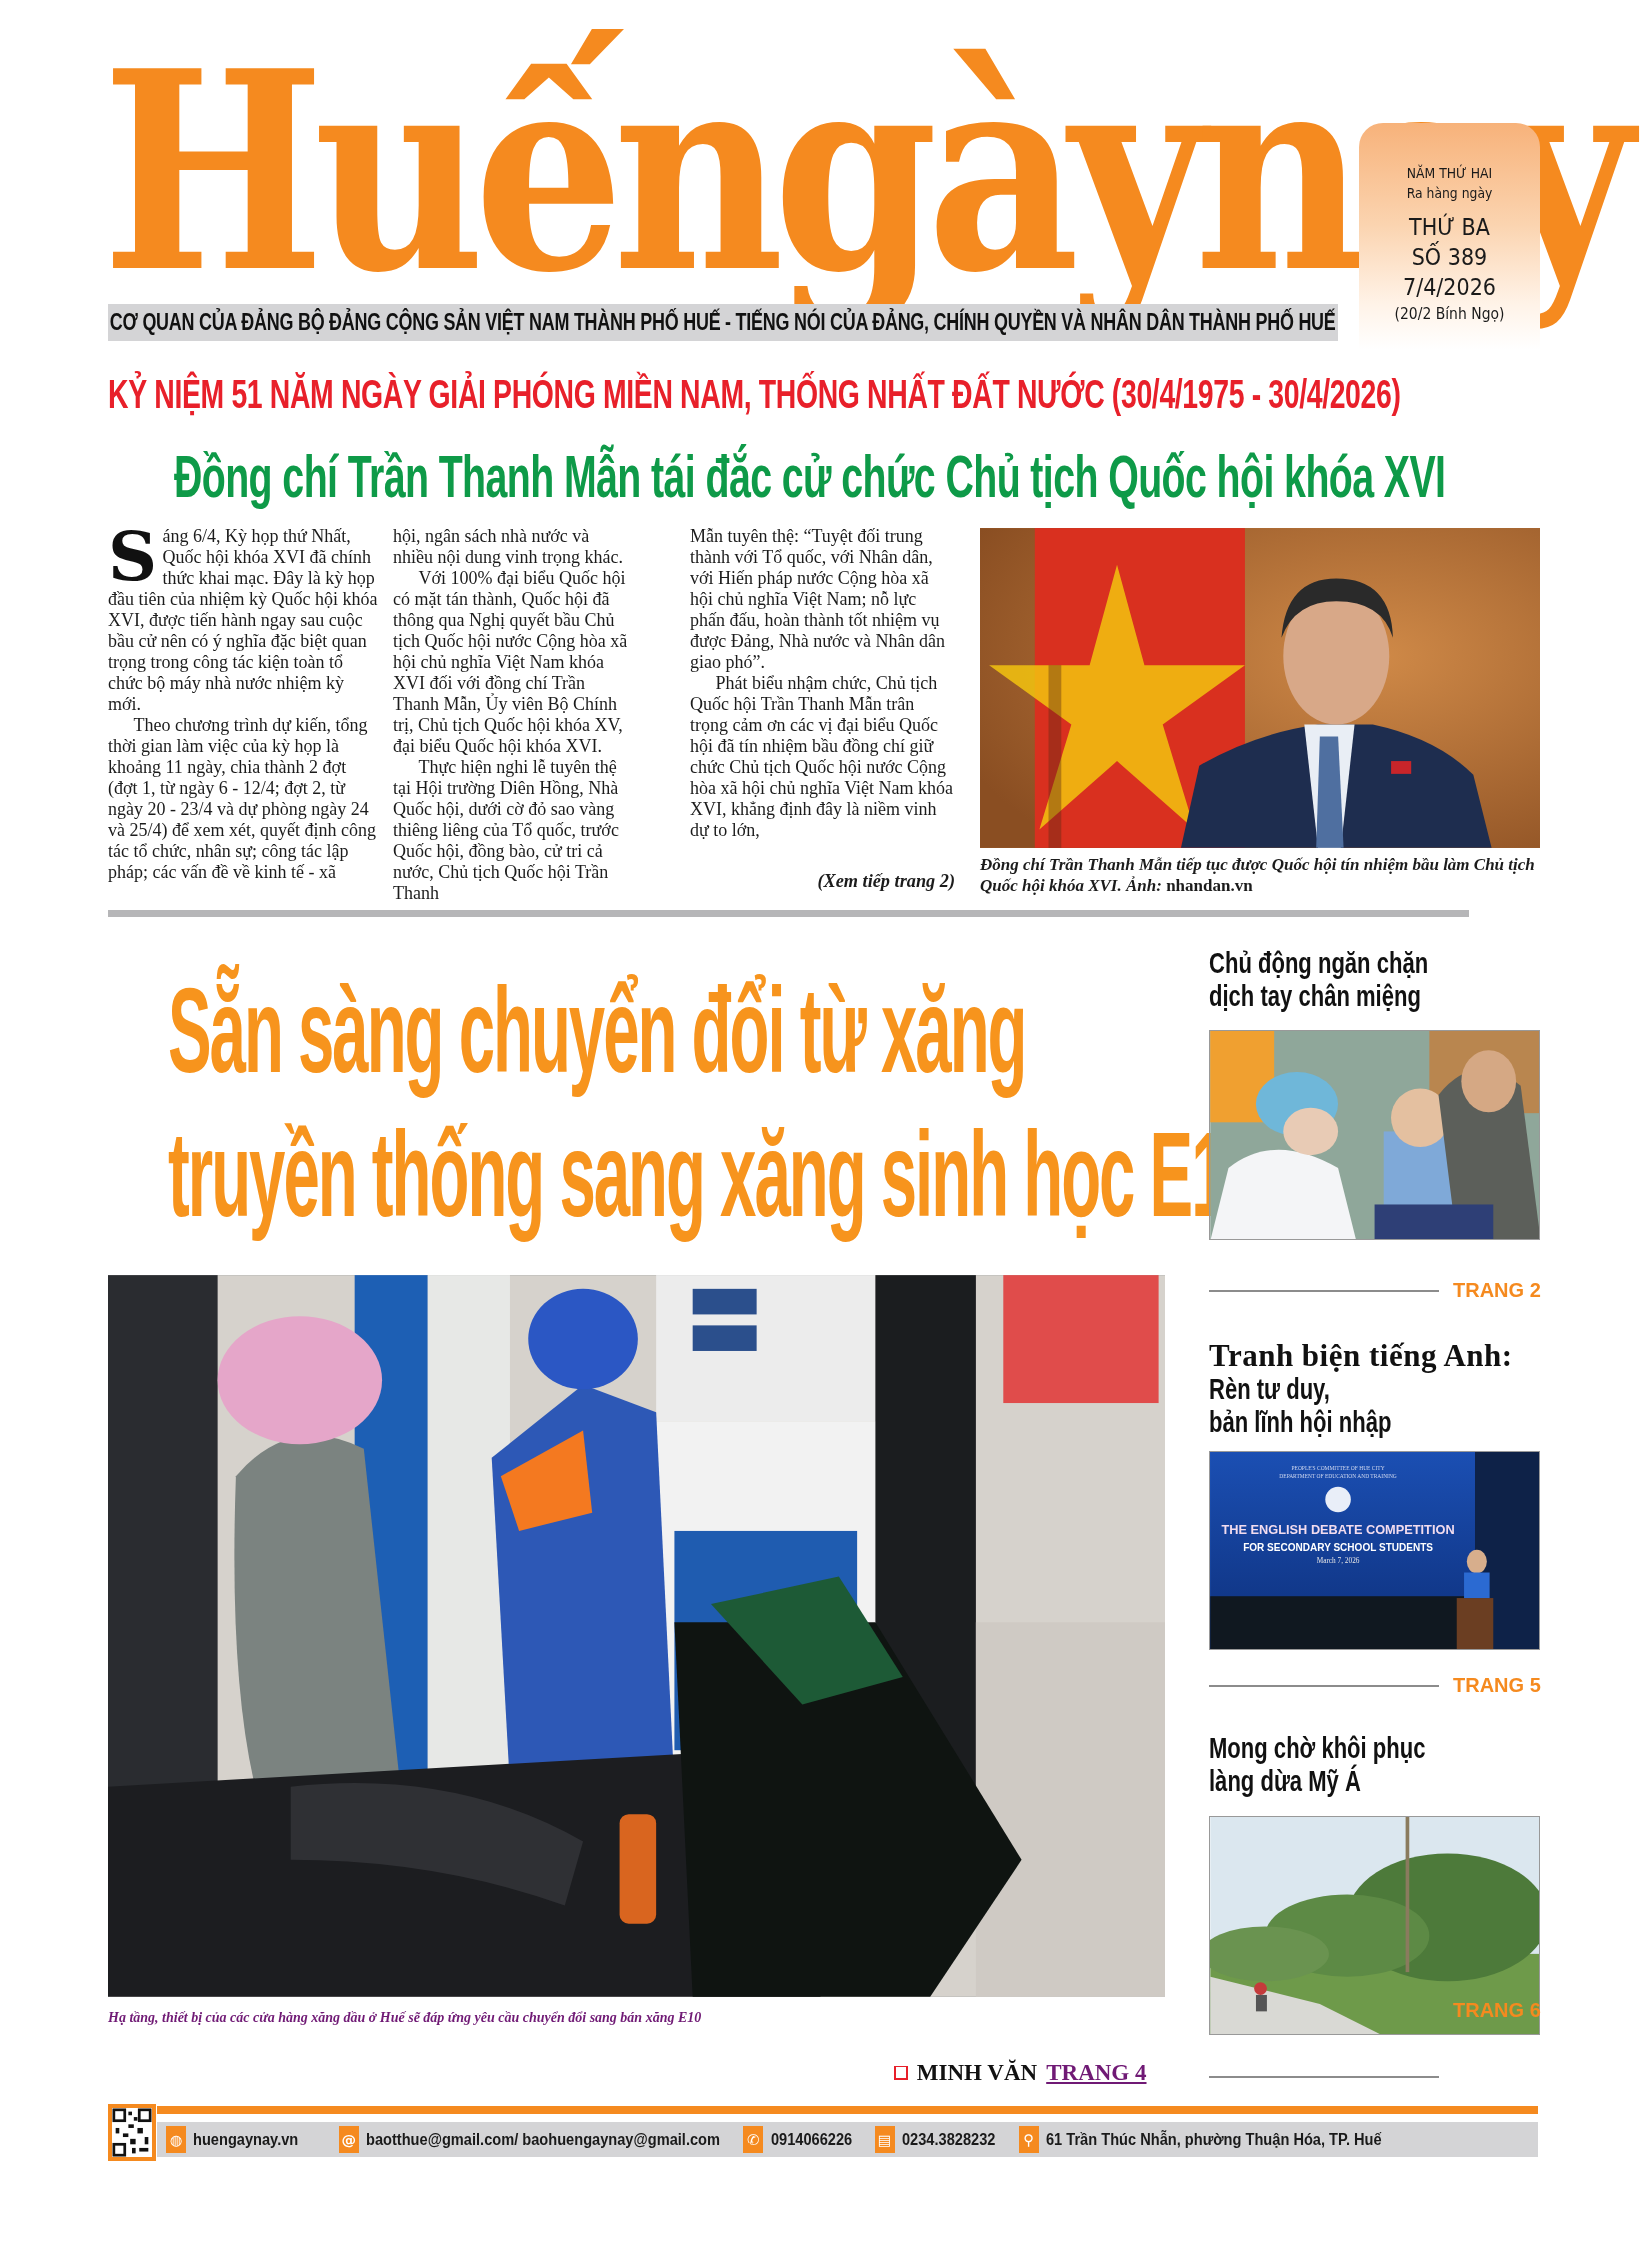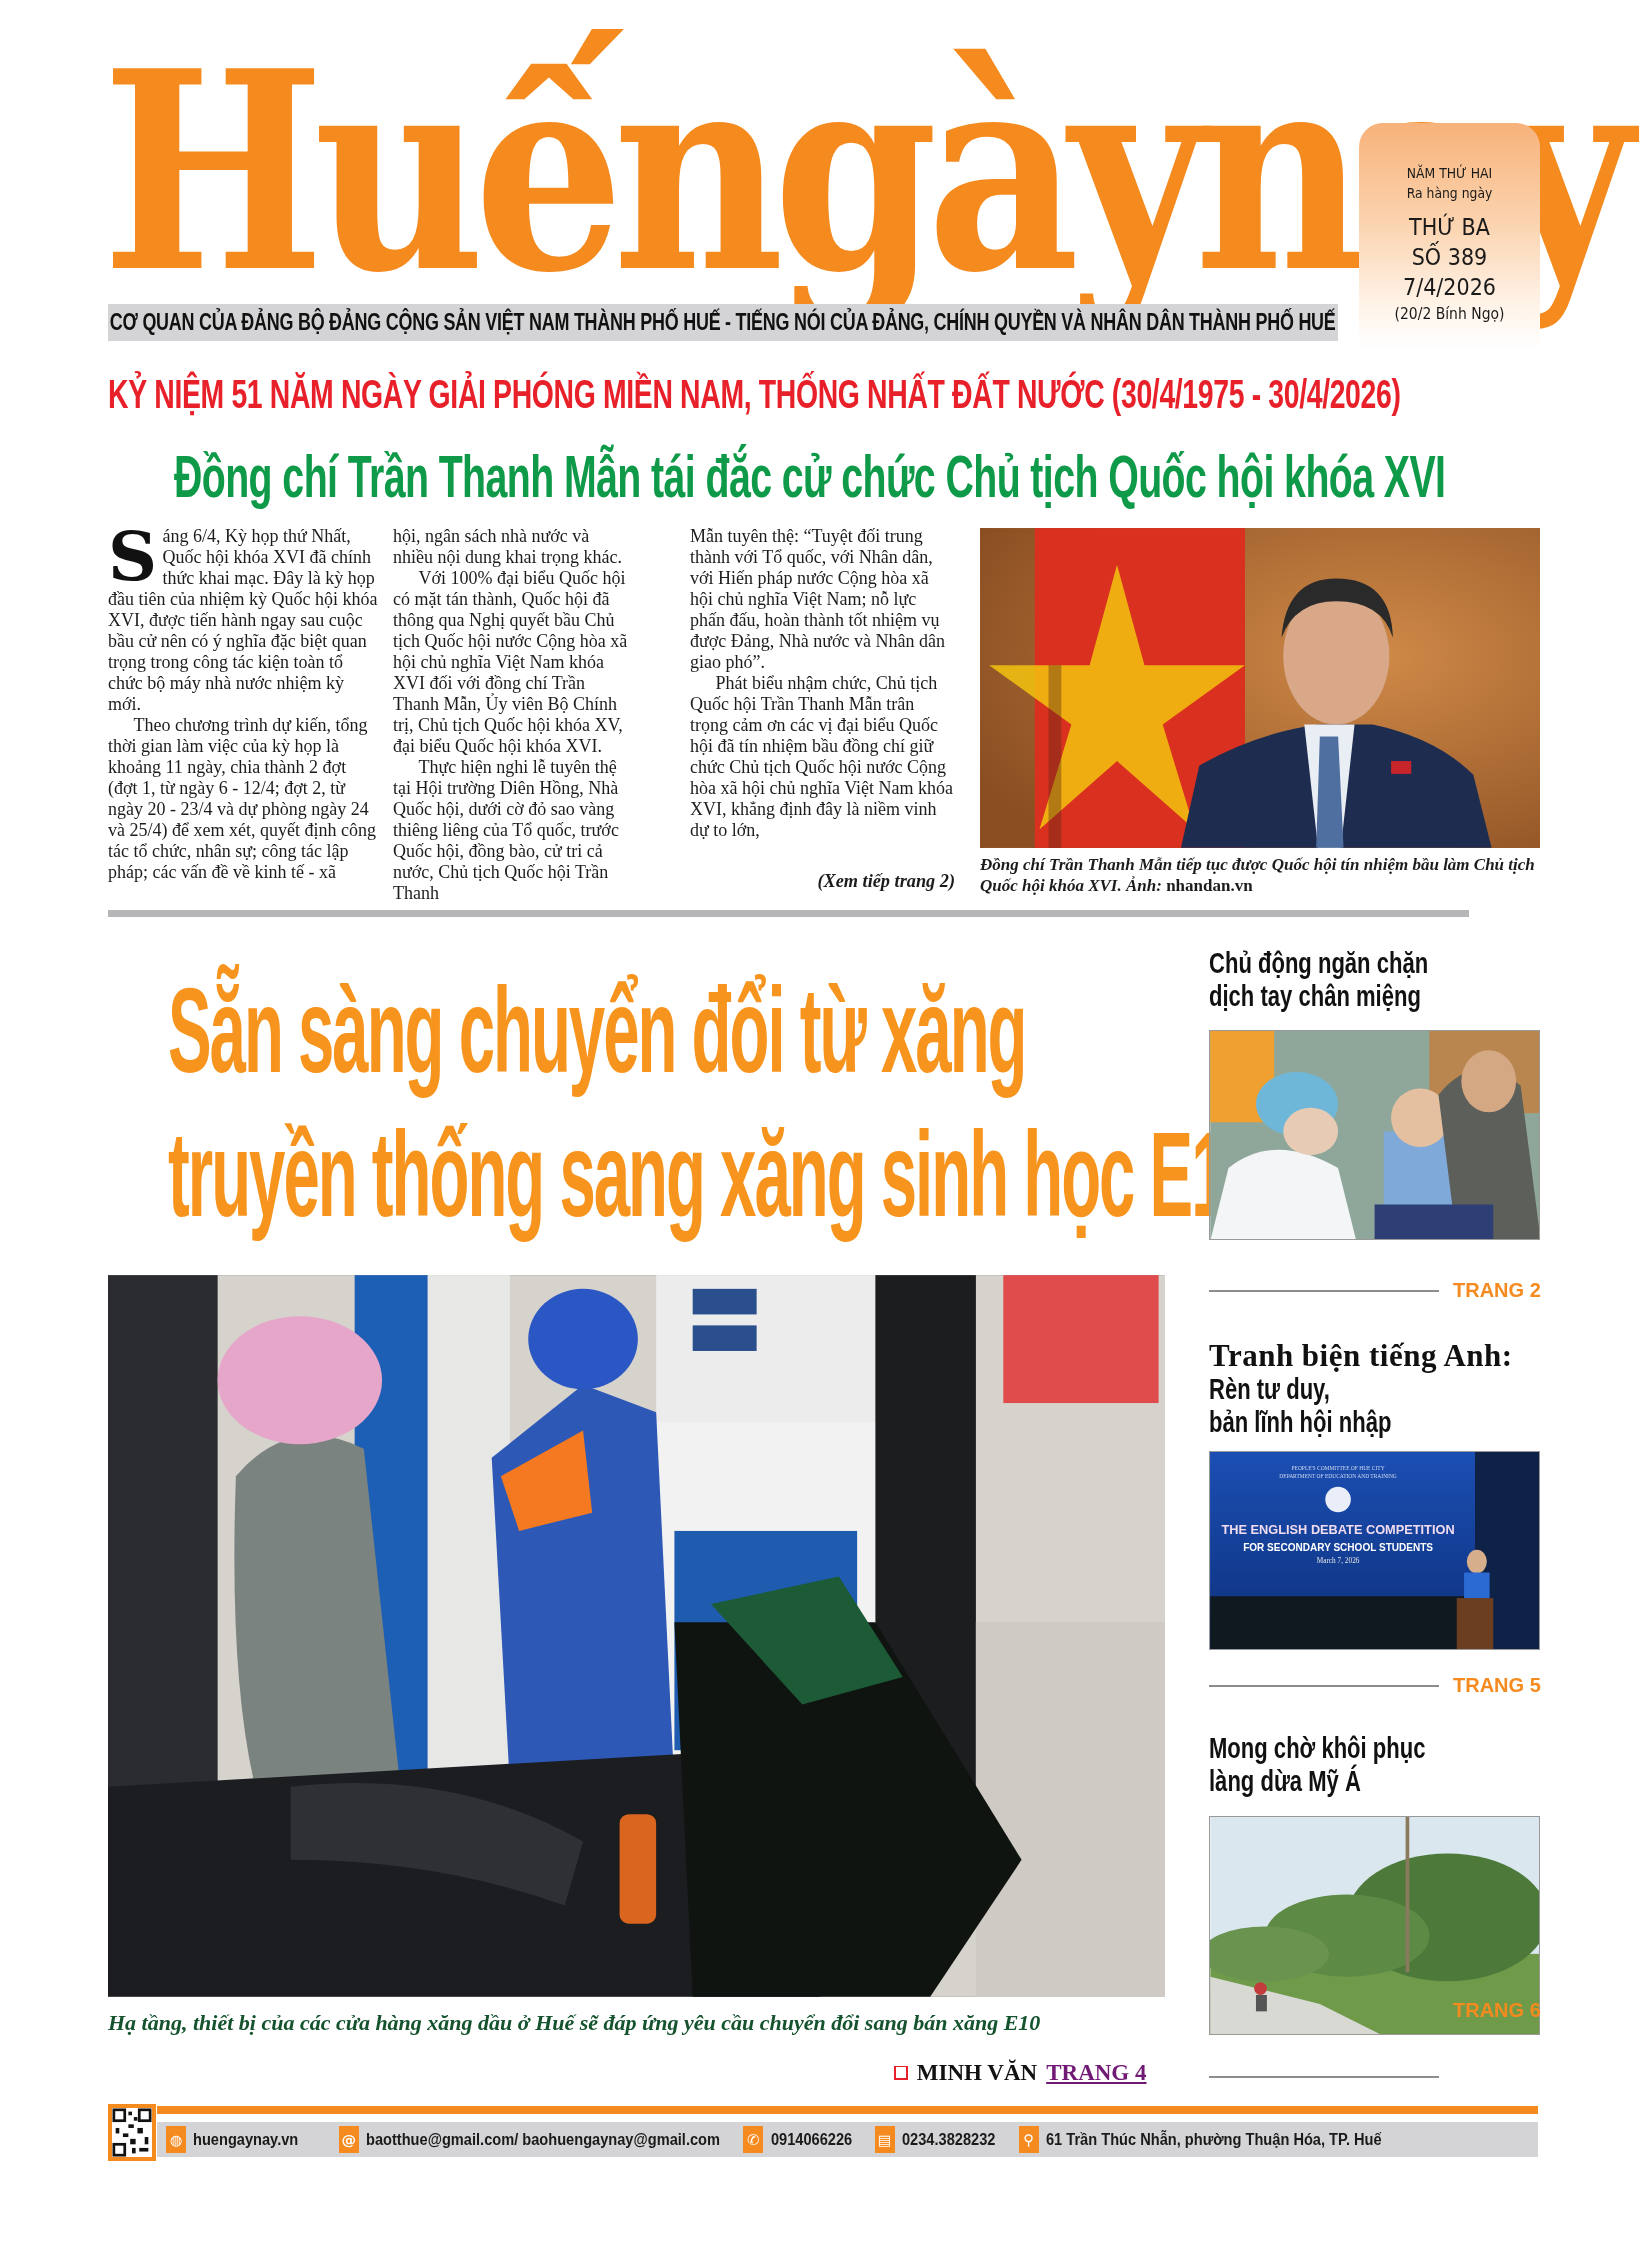--- a/index.html
+++ b/index.html
@@ -91,21 +91,21 @@
     transform: scaleX(0.54); transform-origin: left top;
   }
 
   .photo-main {
     left: 108px; top: 1275px; width: 1057px; height: 722px; overflow: hidden;
     background: #6a6c72;
   }
   .caption-main {
     left: 108px; top: 2010px; width: 1057px;
     font-family: "Liberation Serif", serif; font-style: italic; font-weight: bold;
-    font-size: 22px; color: #14532d; white-space: nowrap;
+    font-size: 14px; color: #701a75; white-space: nowrap;
   }
   .byline {
     left: 894px; top: 2060px; width: 274px; height: 25.6px; display: flex; align-items: center; gap: 9.1px;
     font-family: "Liberation Serif", serif; font-weight: bold; font-size: 23px; white-space: nowrap;
   }
   .byline .box { width: 13.7px; height: 13.7px; border: 2.3px solid #e8202a; border-top-width: 1.8px; }
   .byline .author { color: #111; }
   .byline .page { color: #701a75; text-decoration: underline; }
 
   
@@ -162,21 +162,21 @@
 </div>
 
 <div class="abs kicker">KỶ NIỆM 51 NĂM NGÀY GIẢI PHÓNG MIỀN NAM, THỐNG NHẤT ĐẤT NƯỚC (30/4/1975 - 30/4/2026)</div>
 <h1 class="abs lead-headline">Đồng chí Trần Thanh Mẫn tái đắc cử chức Chủ tịch Quốc hội khóa XVI</h1>
 
 <div class="abs col col1">
   <p class="first"><span class="dropcap">S</span><span>áng 6/4, Kỳ họp thứ Nhất, Quốc hội khóa XVI đã chính thức khai mạc. Đây là kỳ họp đầu tiên của nhiệm kỳ Quốc hội khóa XVI, được tiến hành ngay sau cuộc bầu cử nên có ý nghĩa đặc biệt quan trọng trong công tác kiện toàn tổ chức bộ máy nhà nước nhiệm kỳ mới.</span></p>
   <p>Theo chương trình dự kiến, tổng thời gian làm việc của kỳ họp là khoảng 11 ngày, chia thành 2 đợt (đợt 1, từ ngày 6 - 12/4; đợt 2, từ ngày 20 - 23/4 và dự phòng ngày 24 và 25/4) để xem xét, quyết định công tác tổ chức, nhân sự; công tác lập pháp; các vấn đề về kinh tế - xã</p>
 </div>
 <div class="abs col col2">
-  <p class="first">hội, ngân sách nhà nước và nhiều nội dung khai trọng khác.</p>
+  <p class="first">hội, ngân sách nhà nước và nhiều nội dung vinh trọng khác.</p>
   <p>Với 100% đại biểu Quốc hội có mặt tán thành, Quốc hội đã thông qua Nghị quyết bầu Chủ tịch Quốc hội nước Cộng hòa xã hội chủ nghĩa Việt Nam khóa XVI đối với đồng chí Trần Thanh Mẫn, Ủy viên Bộ Chính trị, Chủ tịch Quốc hội khóa XV, đại biểu Quốc hội khóa XVI.</p>
   <p>Thực hiện nghi lễ tuyên thệ tại Hội trường Diên Hồng, Nhà Quốc hội, dưới cờ đỏ sao vàng thiêng liêng của Tổ quốc, trước Quốc hội, đồng bào, cử tri cả nước, Chủ tịch Quốc hội Trần Thanh</p>
 </div>
 <div class="abs col col3">
   <p class="first">Mẫn tuyên thệ: “Tuyệt đối trung thành với Tổ quốc, với Nhân dân, với Hiến pháp nước Cộng hòa xã hội chủ nghĩa Việt Nam; nỗ lực phấn đấu, hoàn thành tốt nhiệm vụ được Đảng, Nhà nước và Nhân dân giao phó”.</p>
   <p>Phát biểu nhậm chức, Chủ tịch Quốc hội Trần Thanh Mẫn trân trọng cảm ơn các vị đại biểu Quốc hội đã tín nhiệm bầu đồng chí giữ chức Chủ tịch Quốc hội nước Cộng hòa xã hội chủ nghĩa Việt Nam khóa XVI, khẳng định đây là niềm vinh dự to lớn,</p>
 </div>
 <div class="abs see-more">(Xem tiếp trang 2)</div>
 
 <div class="abs photo-top">

